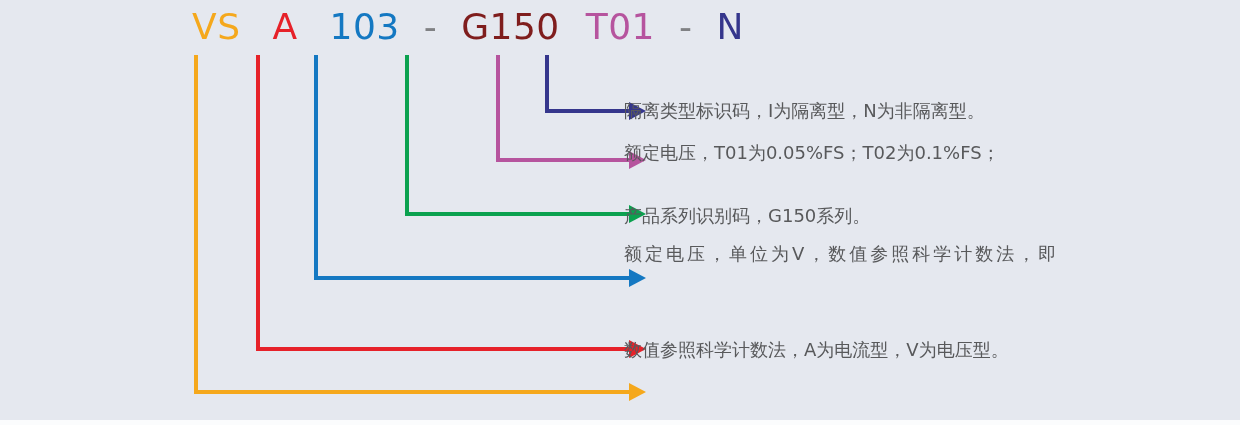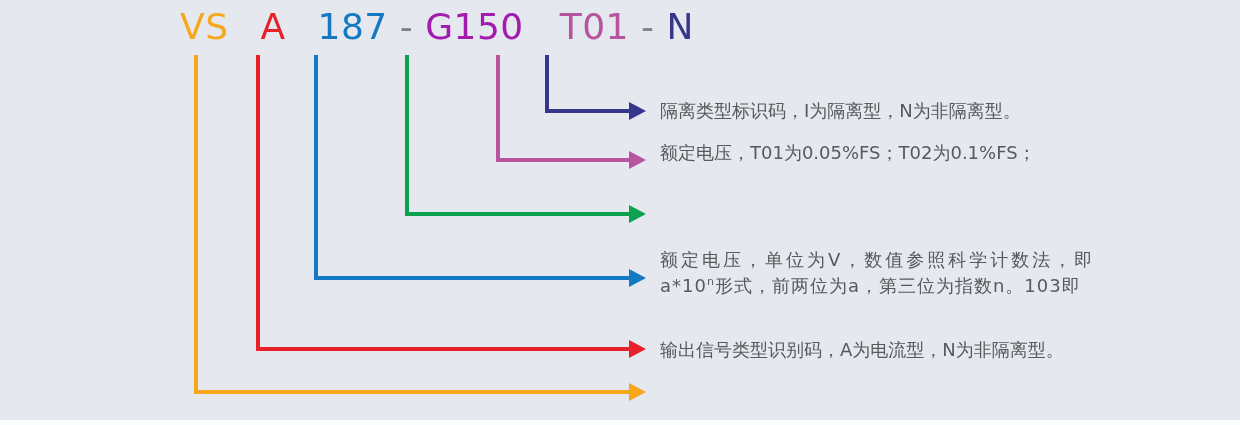--- a/index.html
+++ b/index.html
@@ -16,45 +16,46 @@
   
   .model-code {
     position: absolute;
     left: 180px;
     top: 6px;
     font-size: 36px;
     font-weight: 400;
     white-space: nowrap;
     letter-spacing: 0.5px;
   }
-  .model-code .seg { display: inline-block; }
+  .model-code .seg { display: inline-block; margin-left: 12px; }
   .model-code .gap-sm { margin-left: 20px; }
-  .model-code .gap-md { margin-left: 24px; }
+  .model-code .gap-md { margin-left: 14px; }
 
   
   .vline, .hline, .arrowhead { position: absolute; }
   .vline { width: 4px; }
   .hline { height: 4px; }
   .arrowhead {
     width: 0; height: 0;
     border-top: 9px solid transparent;
     border-bottom: 9px solid transparent;
     border-left: 17px solid #000;
   }
 
   
   .callout {
     position: absolute;
-    left: 660px;
+    left: 624px;
     color: #58595B;
     font-size: 18px;
     line-height: 26px;
     white-space: nowrap;
+    text-align: right;
   }
-  .callout .ls3 { letter-spacing: 3px; margin-top: 6px; }
+  .callout .ls3 { letter-spacing: 3px; }
   .callout .ls1 { letter-spacing: 1px; }
   .callout sup {
     font-size: 11px;
     line-height: 0;
     vertical-align: super;
   }
 
   .bottom-strip {
     position: absolute;
     left: 0; bottom: 0;
@@ -63,23 +64,23 @@
   }
 </style>
 </head>
 <body>
 
 <div class="stage">
 
   <div class="model-code">
     <span class="seg" style="color:#F5A81C">VS</span>
     <span class="seg gap-sm" style="color:#E62129">A</span>
-    <span class="seg gap-sm" style="color:#1478C2">187</span>
+    <span class="seg gap-sm" style="color:#1478C2">103</span>
     <span class="seg" style="color:#808184">-</span>
-    <span class="seg" style="color:#a21caf">G150</span>
+    <span class="seg" style="color:#7f1d1d">G150</span>
     <span class="seg gap-md" style="color:#B6549E">T01</span>
     <span class="seg" style="color:#808184">-</span>
     <span class="seg" style="color:#35368C">N</span>
   </div>
 
   <div>
     <div class="vline" style="left:545px;top:55px;height:58px;background:#35368C"></div>
     <div class="hline" style="left:545px;top:109px;width:84px;background:#35368C"></div>
     <div class="arrowhead" style="left:629px;top:102px;border-left-color:#35368C"></div>
   </div>
@@ -115,30 +116,30 @@
   </div>
 
   <div class="callout" style="top:98px">
     <div>隔离类型标识码，I为隔离型，N为非隔离型。</div>
   </div>
 
   <div class="callout" style="top:140px">
     <div>额定电压，T01为0.05%FS；T02为0.1%FS；</div>
   </div>
 
+  <div class="callout" style="top:203px">
+    <div>产品系列识别码，G150系列。</div>
+  </div>
 
   <div class="callout" style="top:241px">
     <div class="ls3">
       <span>额定电压，单位为V，数值参照科学计数法，即</span>
     </div>
-    <div class="ls1">
-      <span>a*10</span><sup>n</sup><span>形式，前两位为a，第三位为指数n。103即</span>
-    </div>
   </div>
 
   <div class="callout" style="top:337px">
-    <div>输出信号类型识别码，A为电流型，N为非隔离型。</div>
+    <div>数值参照科学计数法，A为电流型，V为电压型。</div>
   </div>
 
 
   <div class="bottom-strip"></div>
 
 </div>
 
 </body></html>

